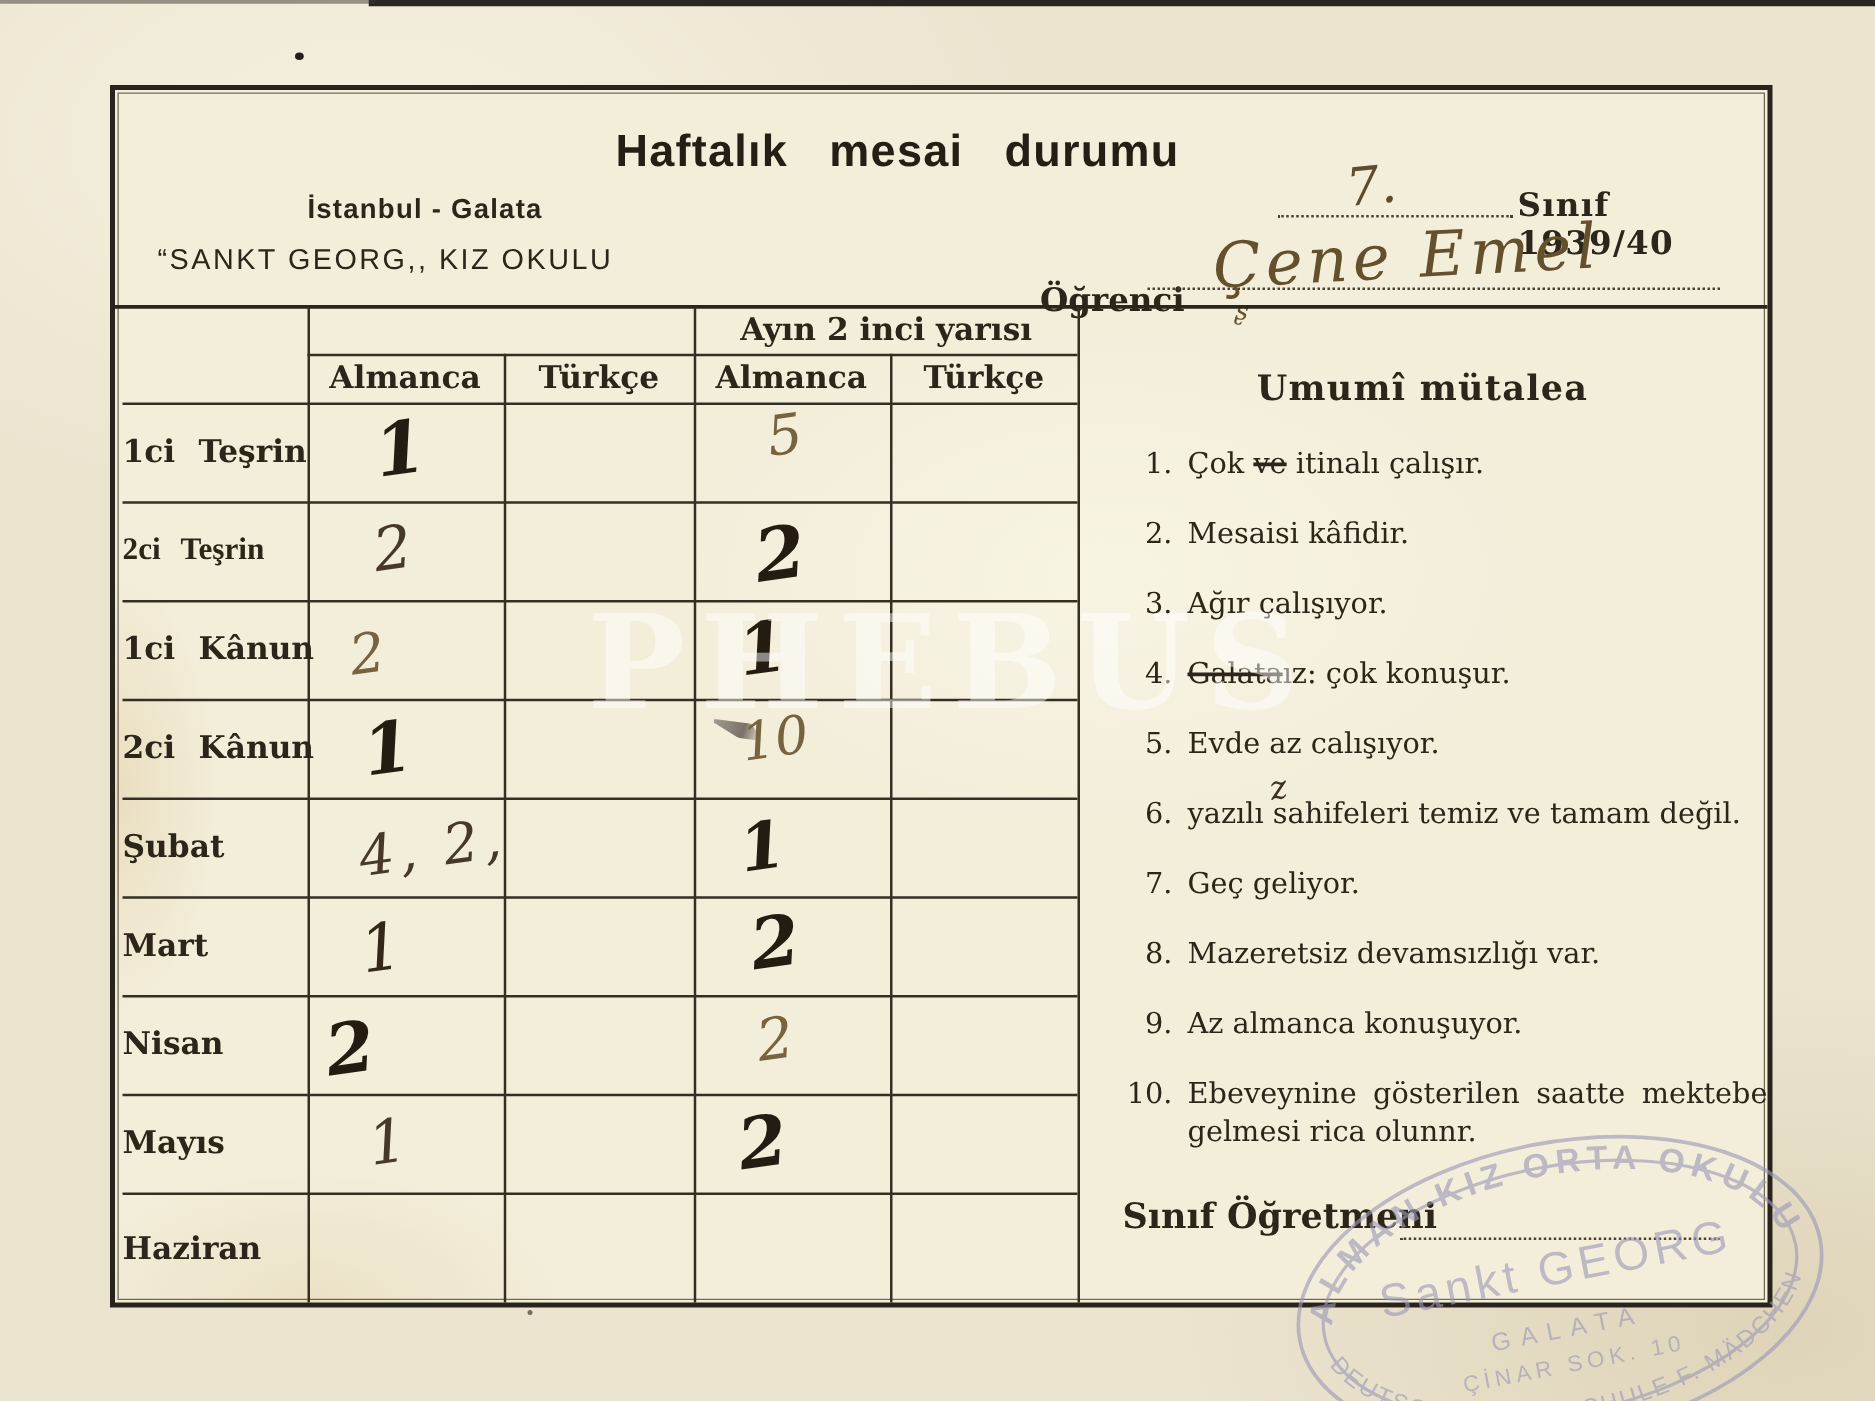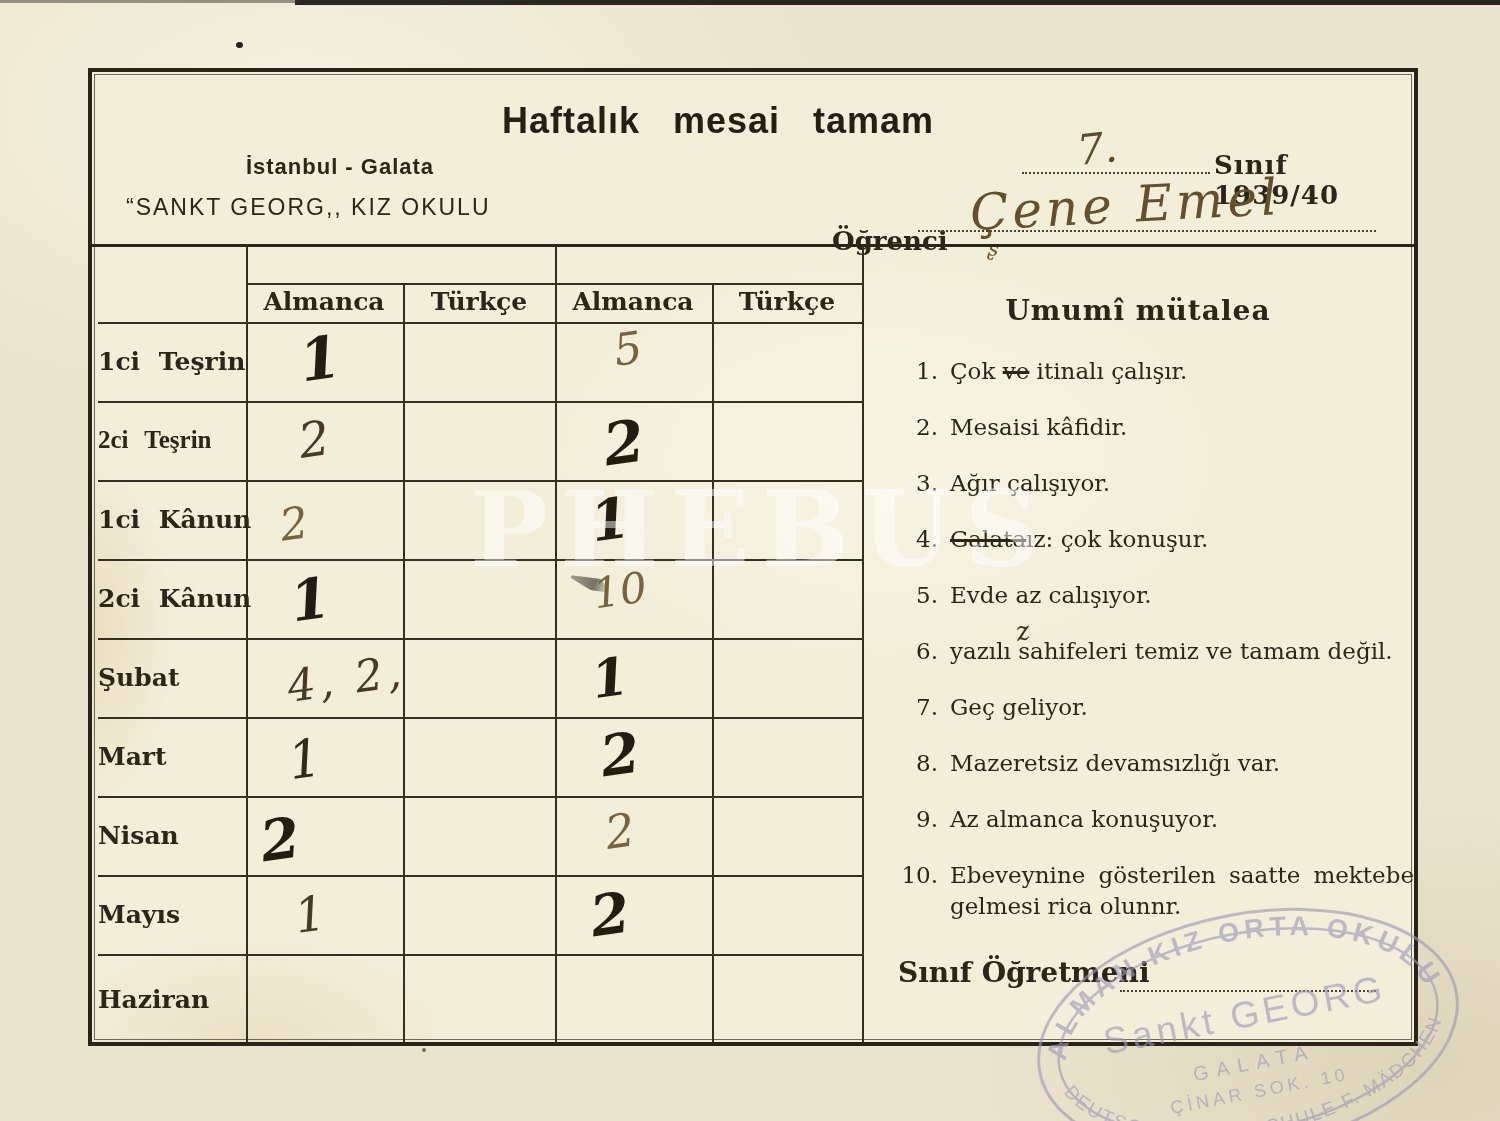--- a/index.html
+++ b/index.html
@@ -113,21 +113,21 @@
 <body>
 
 <div class="edge-top"></div>
 <div class="edge-top2"></div>
 <div class="speck" style="left:236px;top:42px;width:7px;height:6px;"></div>
 <div class="speck" style="left:422px;top:1048px;width:4px;height:4px;opacity:.6;"></div>
 
 <div class="card">
   <div class="card-inner"></div>
 
-  <div class="title">Haftalık mesai tamam</div>
+  <div class="title">Haftalık mesai durumu</div>
 
   <div class="hdr-location">İstanbul - Galata</div>
   <div class="hdr-school">“SANKT GEORG,, KIZ OKULU</div>
 
   <span class="hw-class">7.</span>
   <div class="class-line"></div>
   <div class="class-label">Sınıf 1939/40</div>
 
   <div class="student-label">Öğrenci</div>
   <div class="student-line"></div>
@@ -147,20 +147,21 @@
     <div class="hline" style="left:0;width:764px;top:76px;"></div>
     <div class="hline" style="left:0;width:764px;top:155px;"></div>
     <div class="hline" style="left:0;width:764px;top:234px;"></div>
     <div class="hline" style="left:0;width:764px;top:313px;"></div>
     <div class="hline" style="left:0;width:764px;top:392px;"></div>
     <div class="hline" style="left:0;width:764px;top:471px;"></div>
     <div class="hline" style="left:0;width:764px;top:550px;"></div>
     <div class="hline" style="left:0;width:764px;top:629px;"></div>
     <div class="hline" style="left:0;width:764px;top:708px;"></div>
 
+    <span class="gh" style="left:611px;">Ayın 2 inci yarısı</span>
     <span class="sh" style="left:226px;">Almanca</span>
     <span class="sh" style="left:381px;">Türkçe</span>
     <span class="sh" style="left:535px;">Almanca</span>
     <span class="sh" style="left:689px;">Türkçe</span>
 
     <span class="rl" style="top:115px;">1ci Teşrin</span>
     <span class="rl" style="top:194px;font-family:Liberation Serif, serif;">2ci Teşrin</span>
     <span class="rl" style="top:273px;">1ci Kânun</span>
     <span class="rl" style="top:352px;">2ci Kânun</span>
     <span class="rl" style="top:431px;">Şubat</span>

